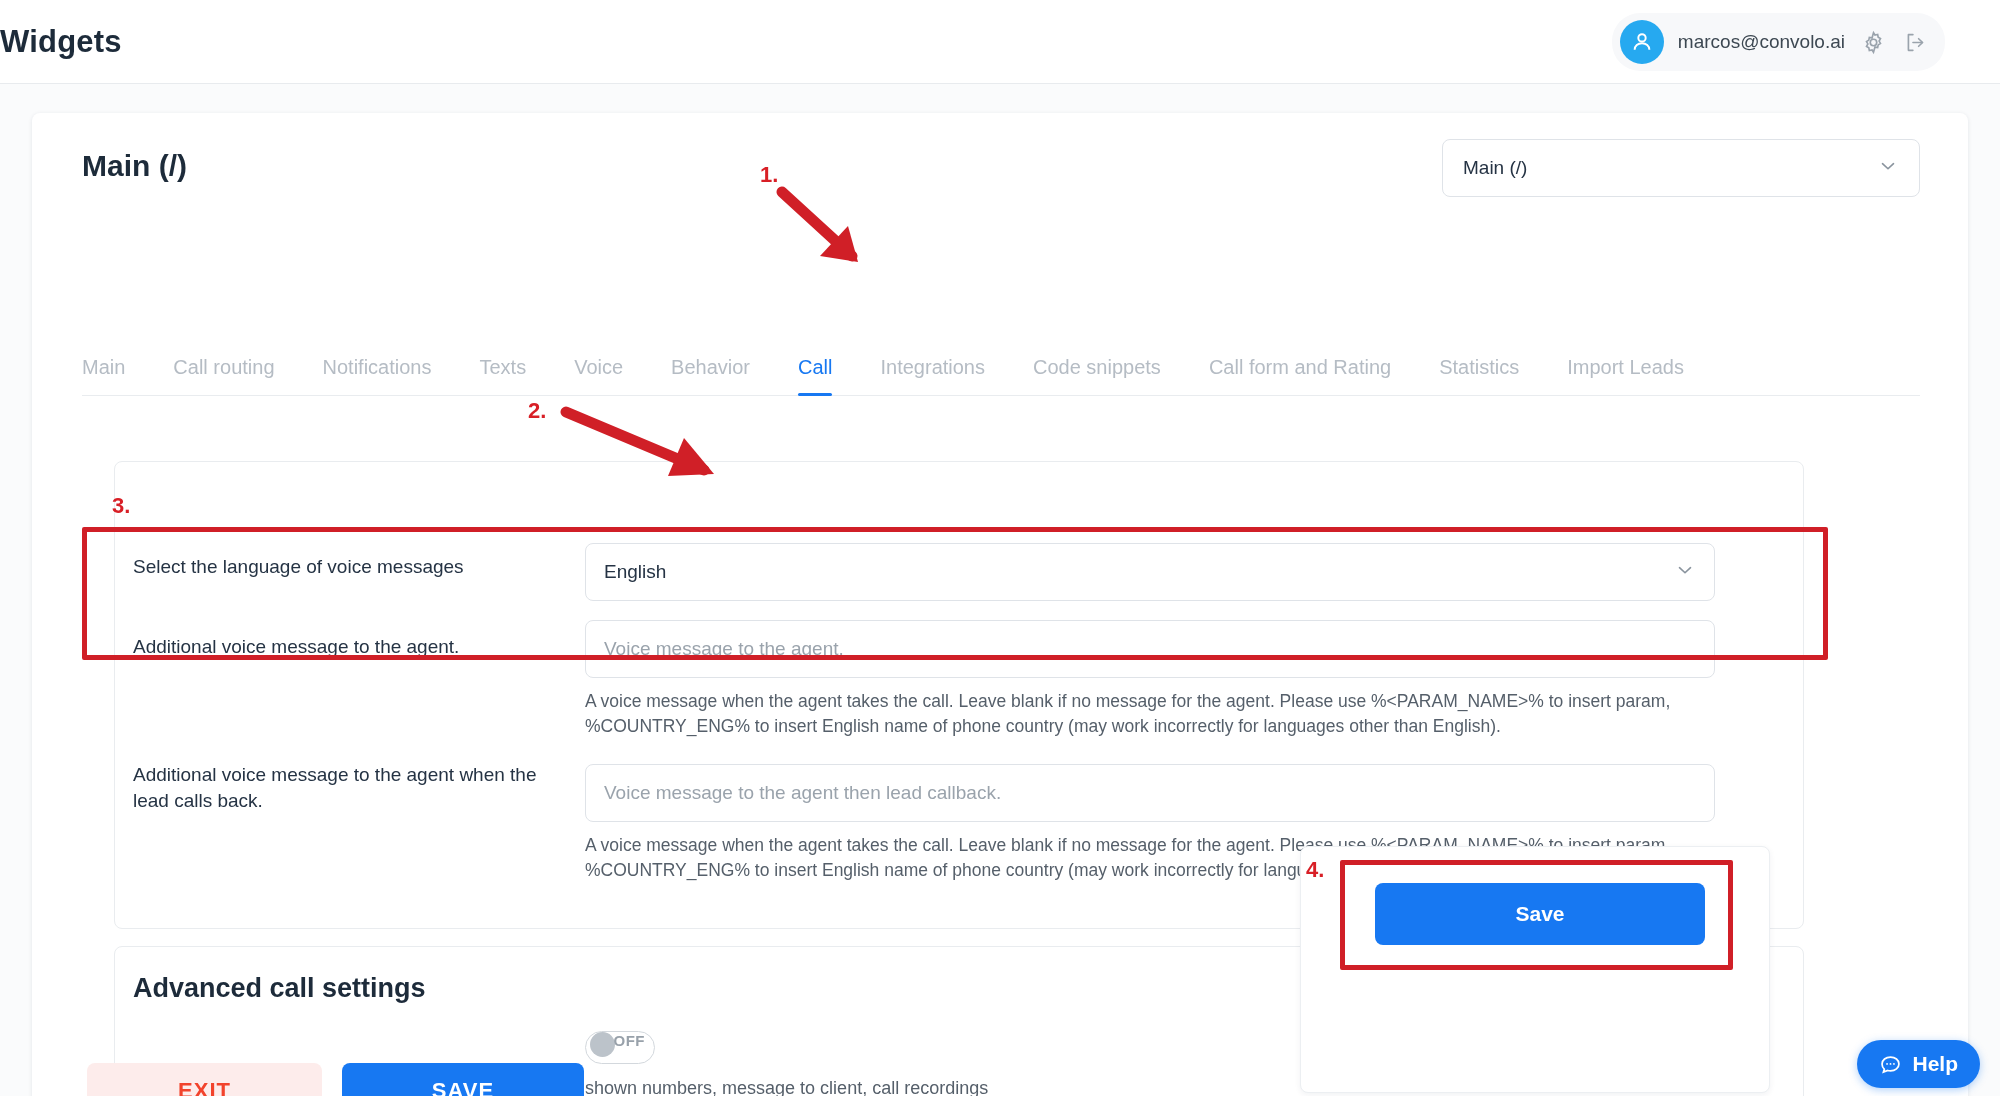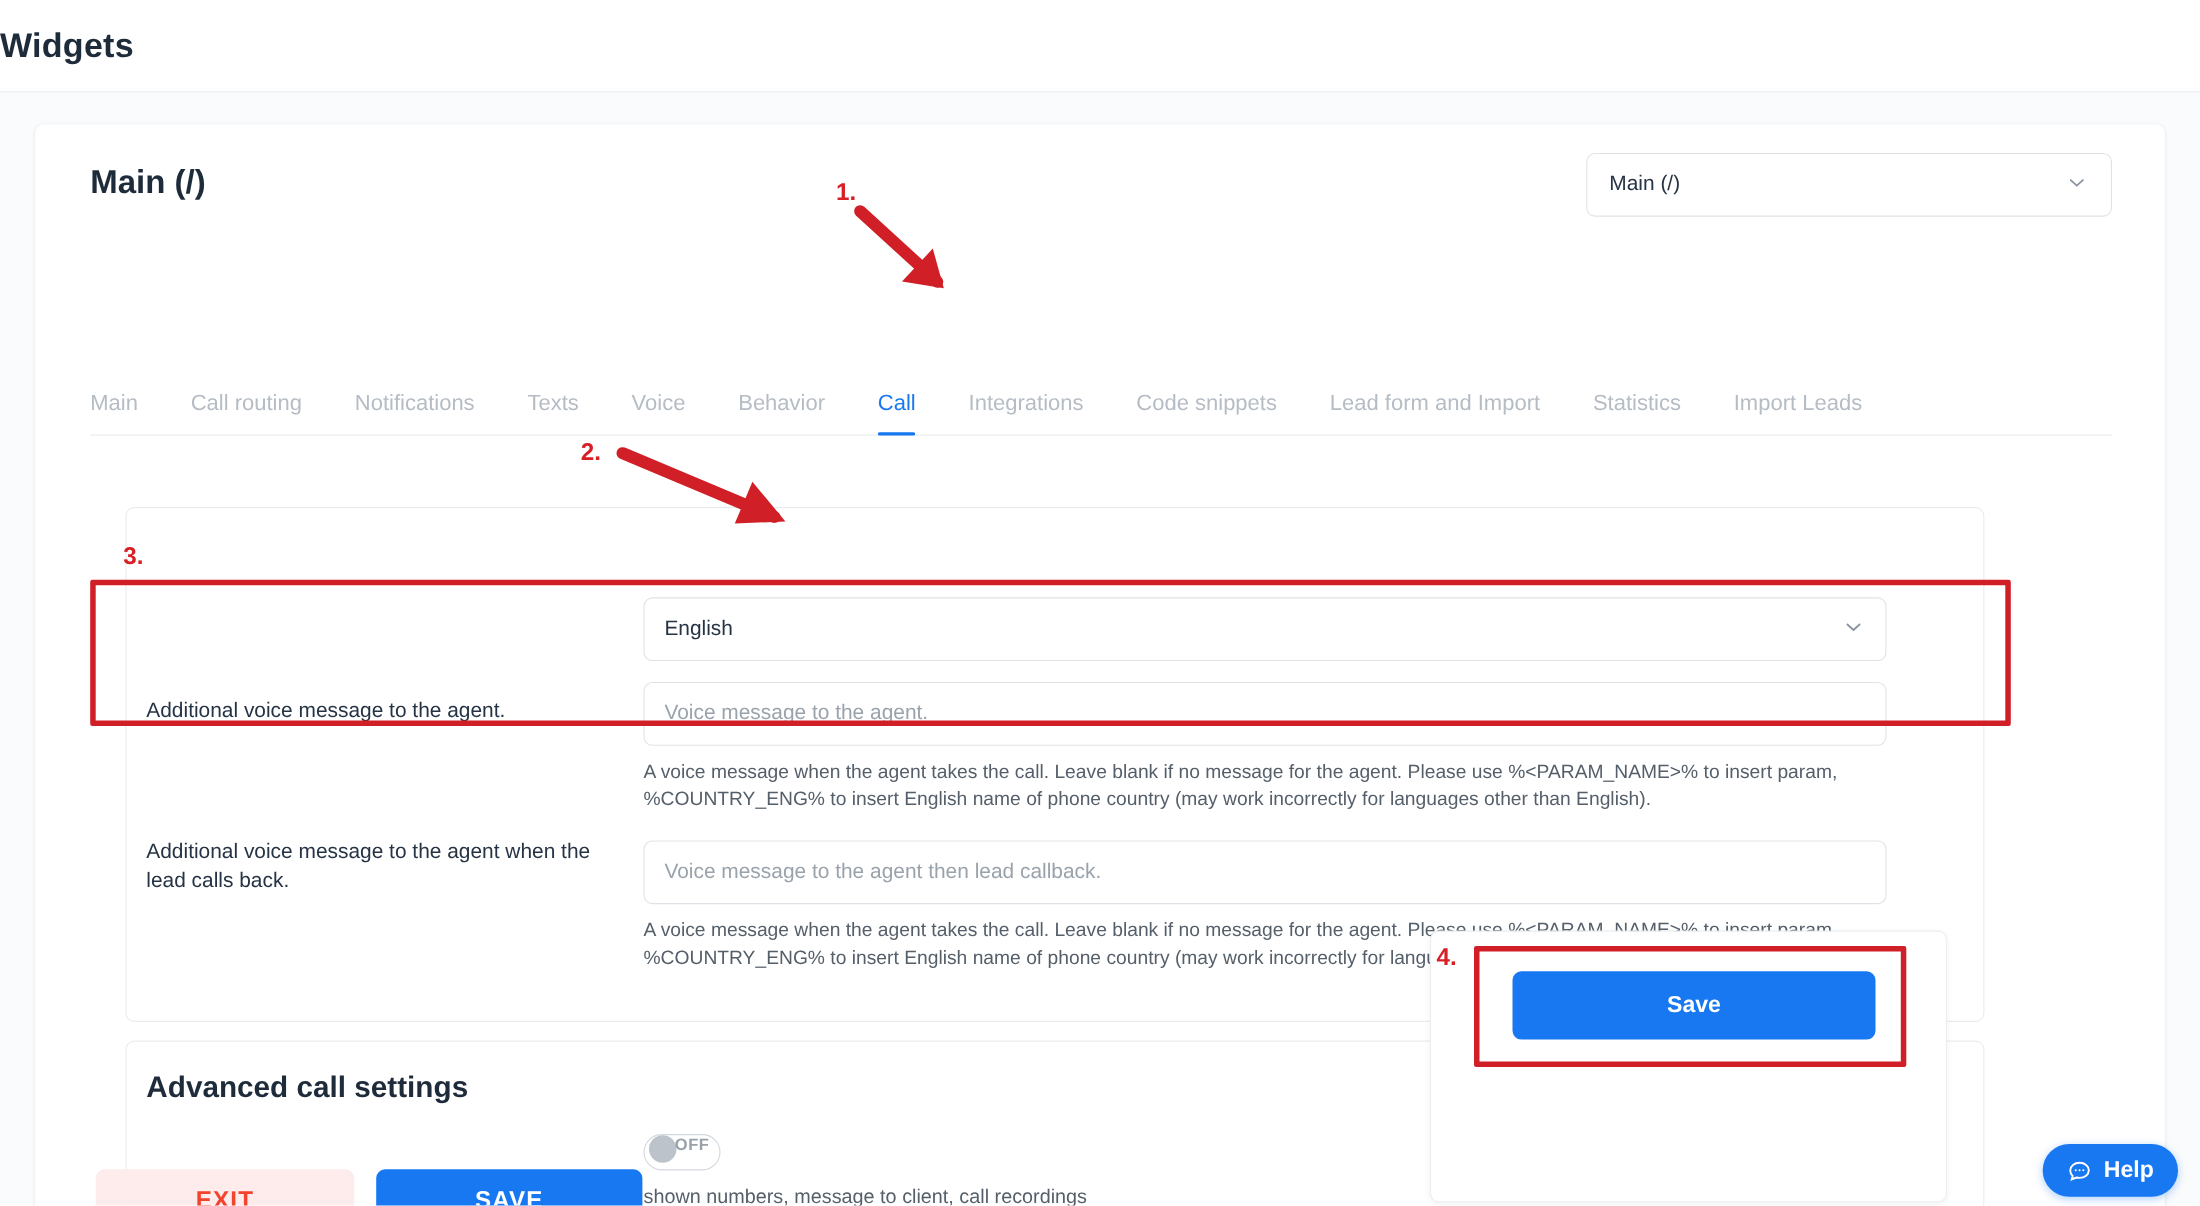--- a/index.html
+++ b/index.html
@@ -165,20 +165,42 @@
   .anno-arrow { position: absolute; pointer-events: none; }
 </style>
 </head>
 <body>
 
 <div id="root">
 
   <div class="topbar">
     <div class="topbar-title">Widgets</div>
 
+    <div class="account-chip">
+      <div class="avatar">
+        <svg width="26" height="26" viewBox="0 0 24 24" fill="none" stroke="#ffffff" stroke-width="1.8">
+          <circle cx="12" cy="8.2" r="3.4"></circle>
+          <path d="M5.2 19.2c0-3.6 3-6.1 6.8-6.1s6.8 2.5 6.8 6.1"></path>
+        </svg>
+      </div>
+      <div class="account-email">marcos@convolo.ai</div>
+      <div class="icon-btn">
+        <svg width="25" height="25" viewBox="0 0 24 24" fill="none" stroke="#9aa3ac" stroke-width="1.6">
+          <circle cx="12" cy="12" r="3.1"></circle>
+          <path d="M12 2.6l1.4 2.2 2.6-.5.5 2.6 2.2 1.4-1.3 2.3 1.3 2.3-2.2 1.4-.5 2.6-2.6-.5L12 21.4l-1.4-2.2-2.6.5-.5-2.6-2.2-1.4 1.3-2.3-1.3-2.3 2.2-1.4.5-2.6 2.6.5z"></path>
+        </svg>
+      </div>
+      <div class="icon-btn">
+        <svg width="25" height="25" viewBox="0 0 24 24" fill="none" stroke="#9aa3ac" stroke-width="1.6" stroke-linecap="round" stroke-linejoin="round">
+          <path d="M9.5 4.5H5.2v15h4.3"></path>
+          <path d="M15 8.4l3.8 3.6L15 15.6"></path>
+          <path d="M18.4 12H9.6"></path>
+        </svg>
+      </div>
+    </div>
   </div>
 
   <div class="page-card">
 
     <div class="page-head">
       <div class="page-title">Main  (/)</div>
     </div>
 
     <div class="widget-select">
       <span class="val">Main  (/)</span>
@@ -192,27 +214,28 @@
     <div class="tabs">
       <div class="tab">Main</div>
       <div class="tab">Call routing</div>
       <div class="tab">Notifications</div>
       <div class="tab">Texts</div>
       <div class="tab">Voice</div>
       <div class="tab">Behavior</div>
       <div class="tab active">Call</div>
       <div class="tab">Integrations</div>
       <div class="tab">Code snippets</div>
-      <div class="tab">Lead form and Import</div>
+      <div class="tab">Call form and Rating</div>
       <div class="tab">Statistics</div>
       <div class="tab">Import Leads</div>
     </div>
 
     <div class="panel" id="panel-general">
 
+      <div class="row-label" style="left:18px; top:92px; width:430px;">Select the language of voice messages</div>
       <div class="field-col" style="left:470px; top:81px;">
         <div class="select-input">
           <span class="val">English</span>
           <span class="chev">
             <svg width="22" height="22" viewBox="0 0 24 24" fill="none" stroke="currentColor" stroke-width="1.8" stroke-linecap="round" stroke-linejoin="round">
                 <path d="M6 9.5l6 5.5 6-5.5"></path>
               </svg>
           </span>
         </div>
       </div>

